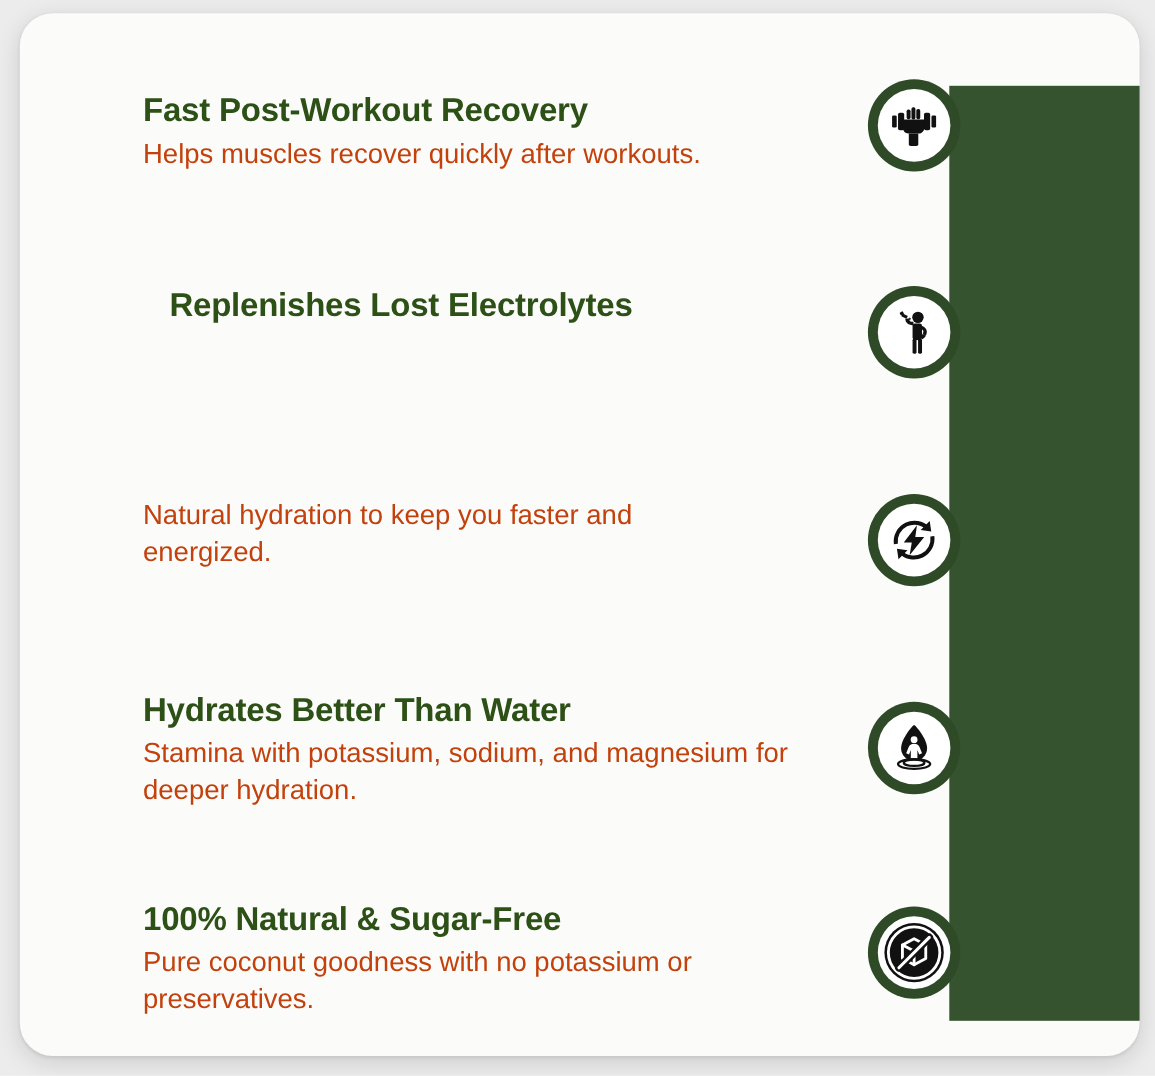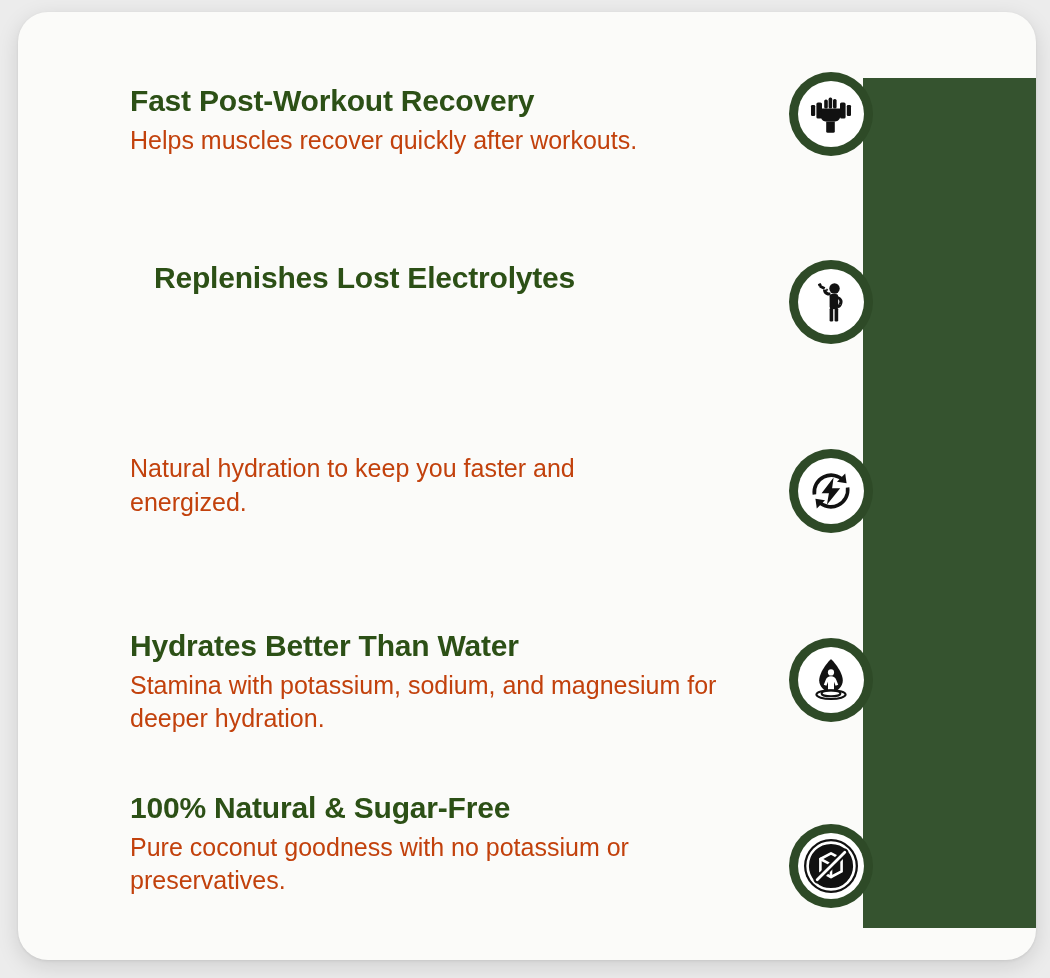--- a/index.html
+++ b/index.html
@@ -97,21 +97,21 @@
 
       <div class="feature" style="top:362px;">
         <p class="desc" style="max-width:555px;">Natural hydration to keep you faster and energized.</p>
       </div>
 
       <div class="feature" style="top:520px;margin-top:25px;">
         <h2 class="title">Hydrates Better Than Water</h2>
         <p class="desc" style="max-width:645px;">Stamina with potassium, sodium, and magnesium for deeper hydration.</p>
       </div>
 
-      <div class="feature" style="top:707px;">
+      <div class="feature" style="top:735px;">
         <h2 class="title">100% Natural &amp; Sugar-Free</h2>
         <p class="desc" style="max-width:580px;">Pure coconut goodness with no potassium or preservatives.</p>
       </div>
 
     </div>
 
     <div class="badge" style="left:771px; top:60px;">
       <div class="inner">
         <svg width="46" height="46" viewBox="0 0 46 46">
           <g fill="#111111">

